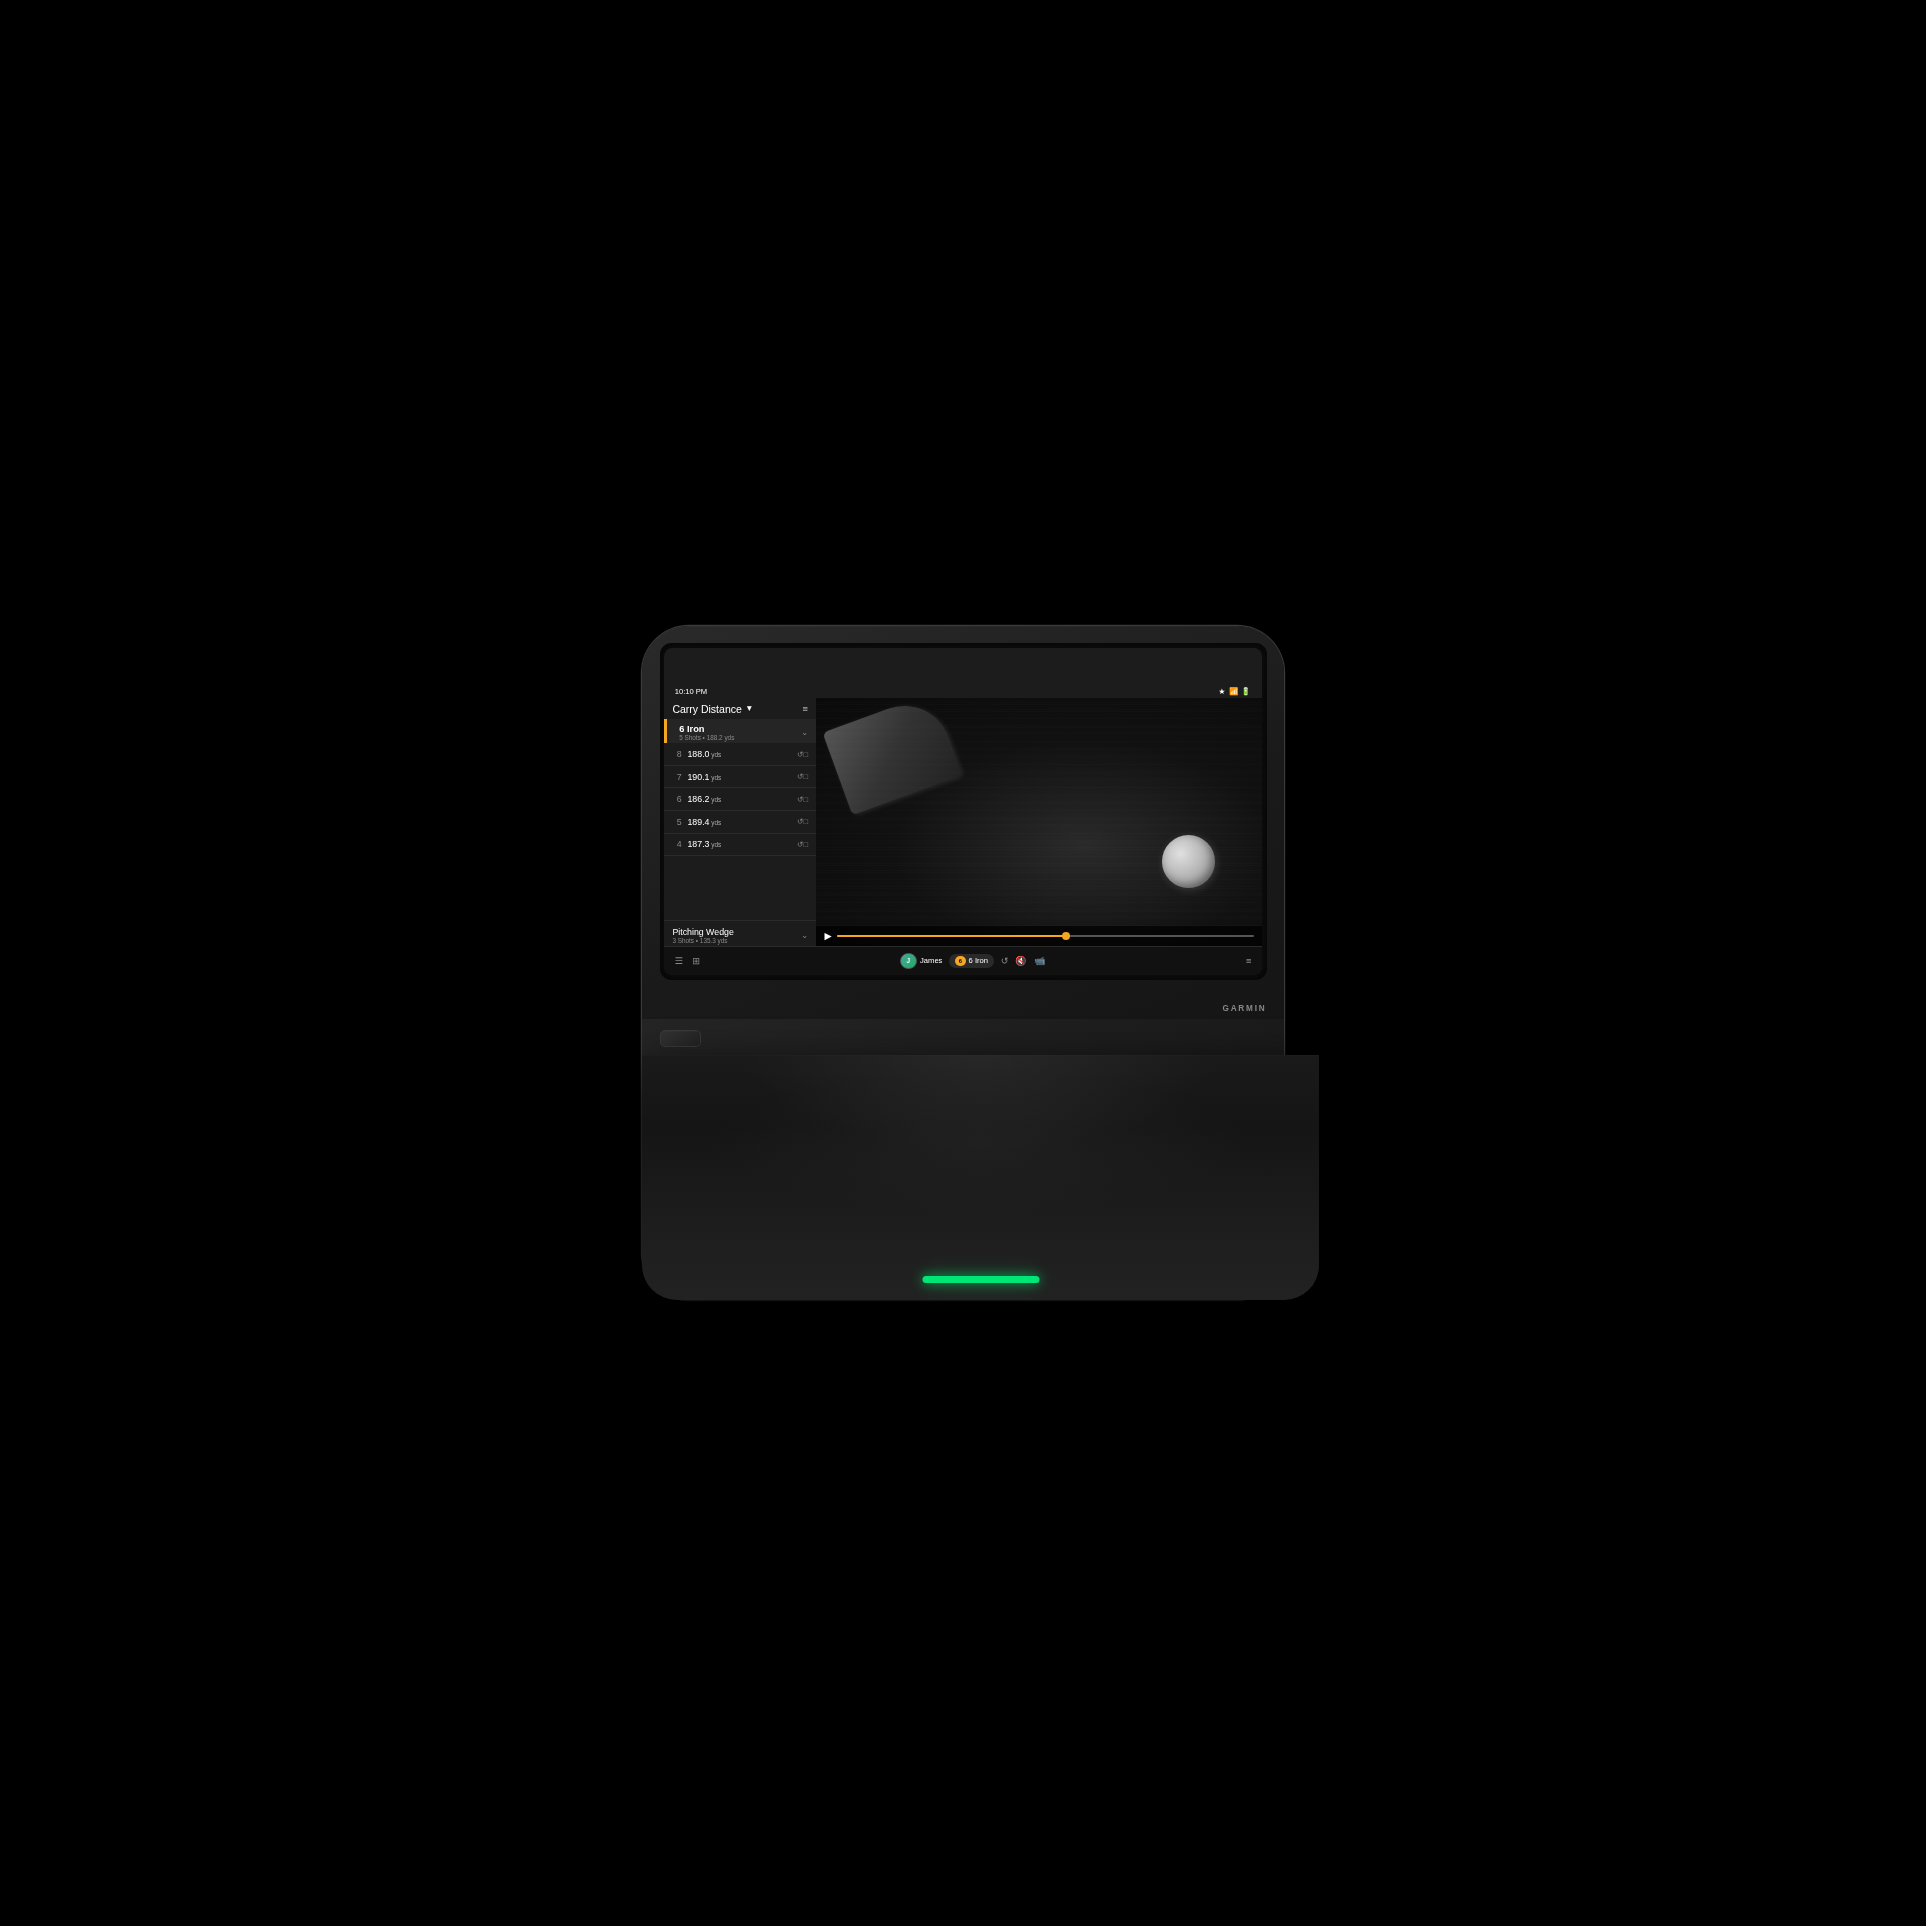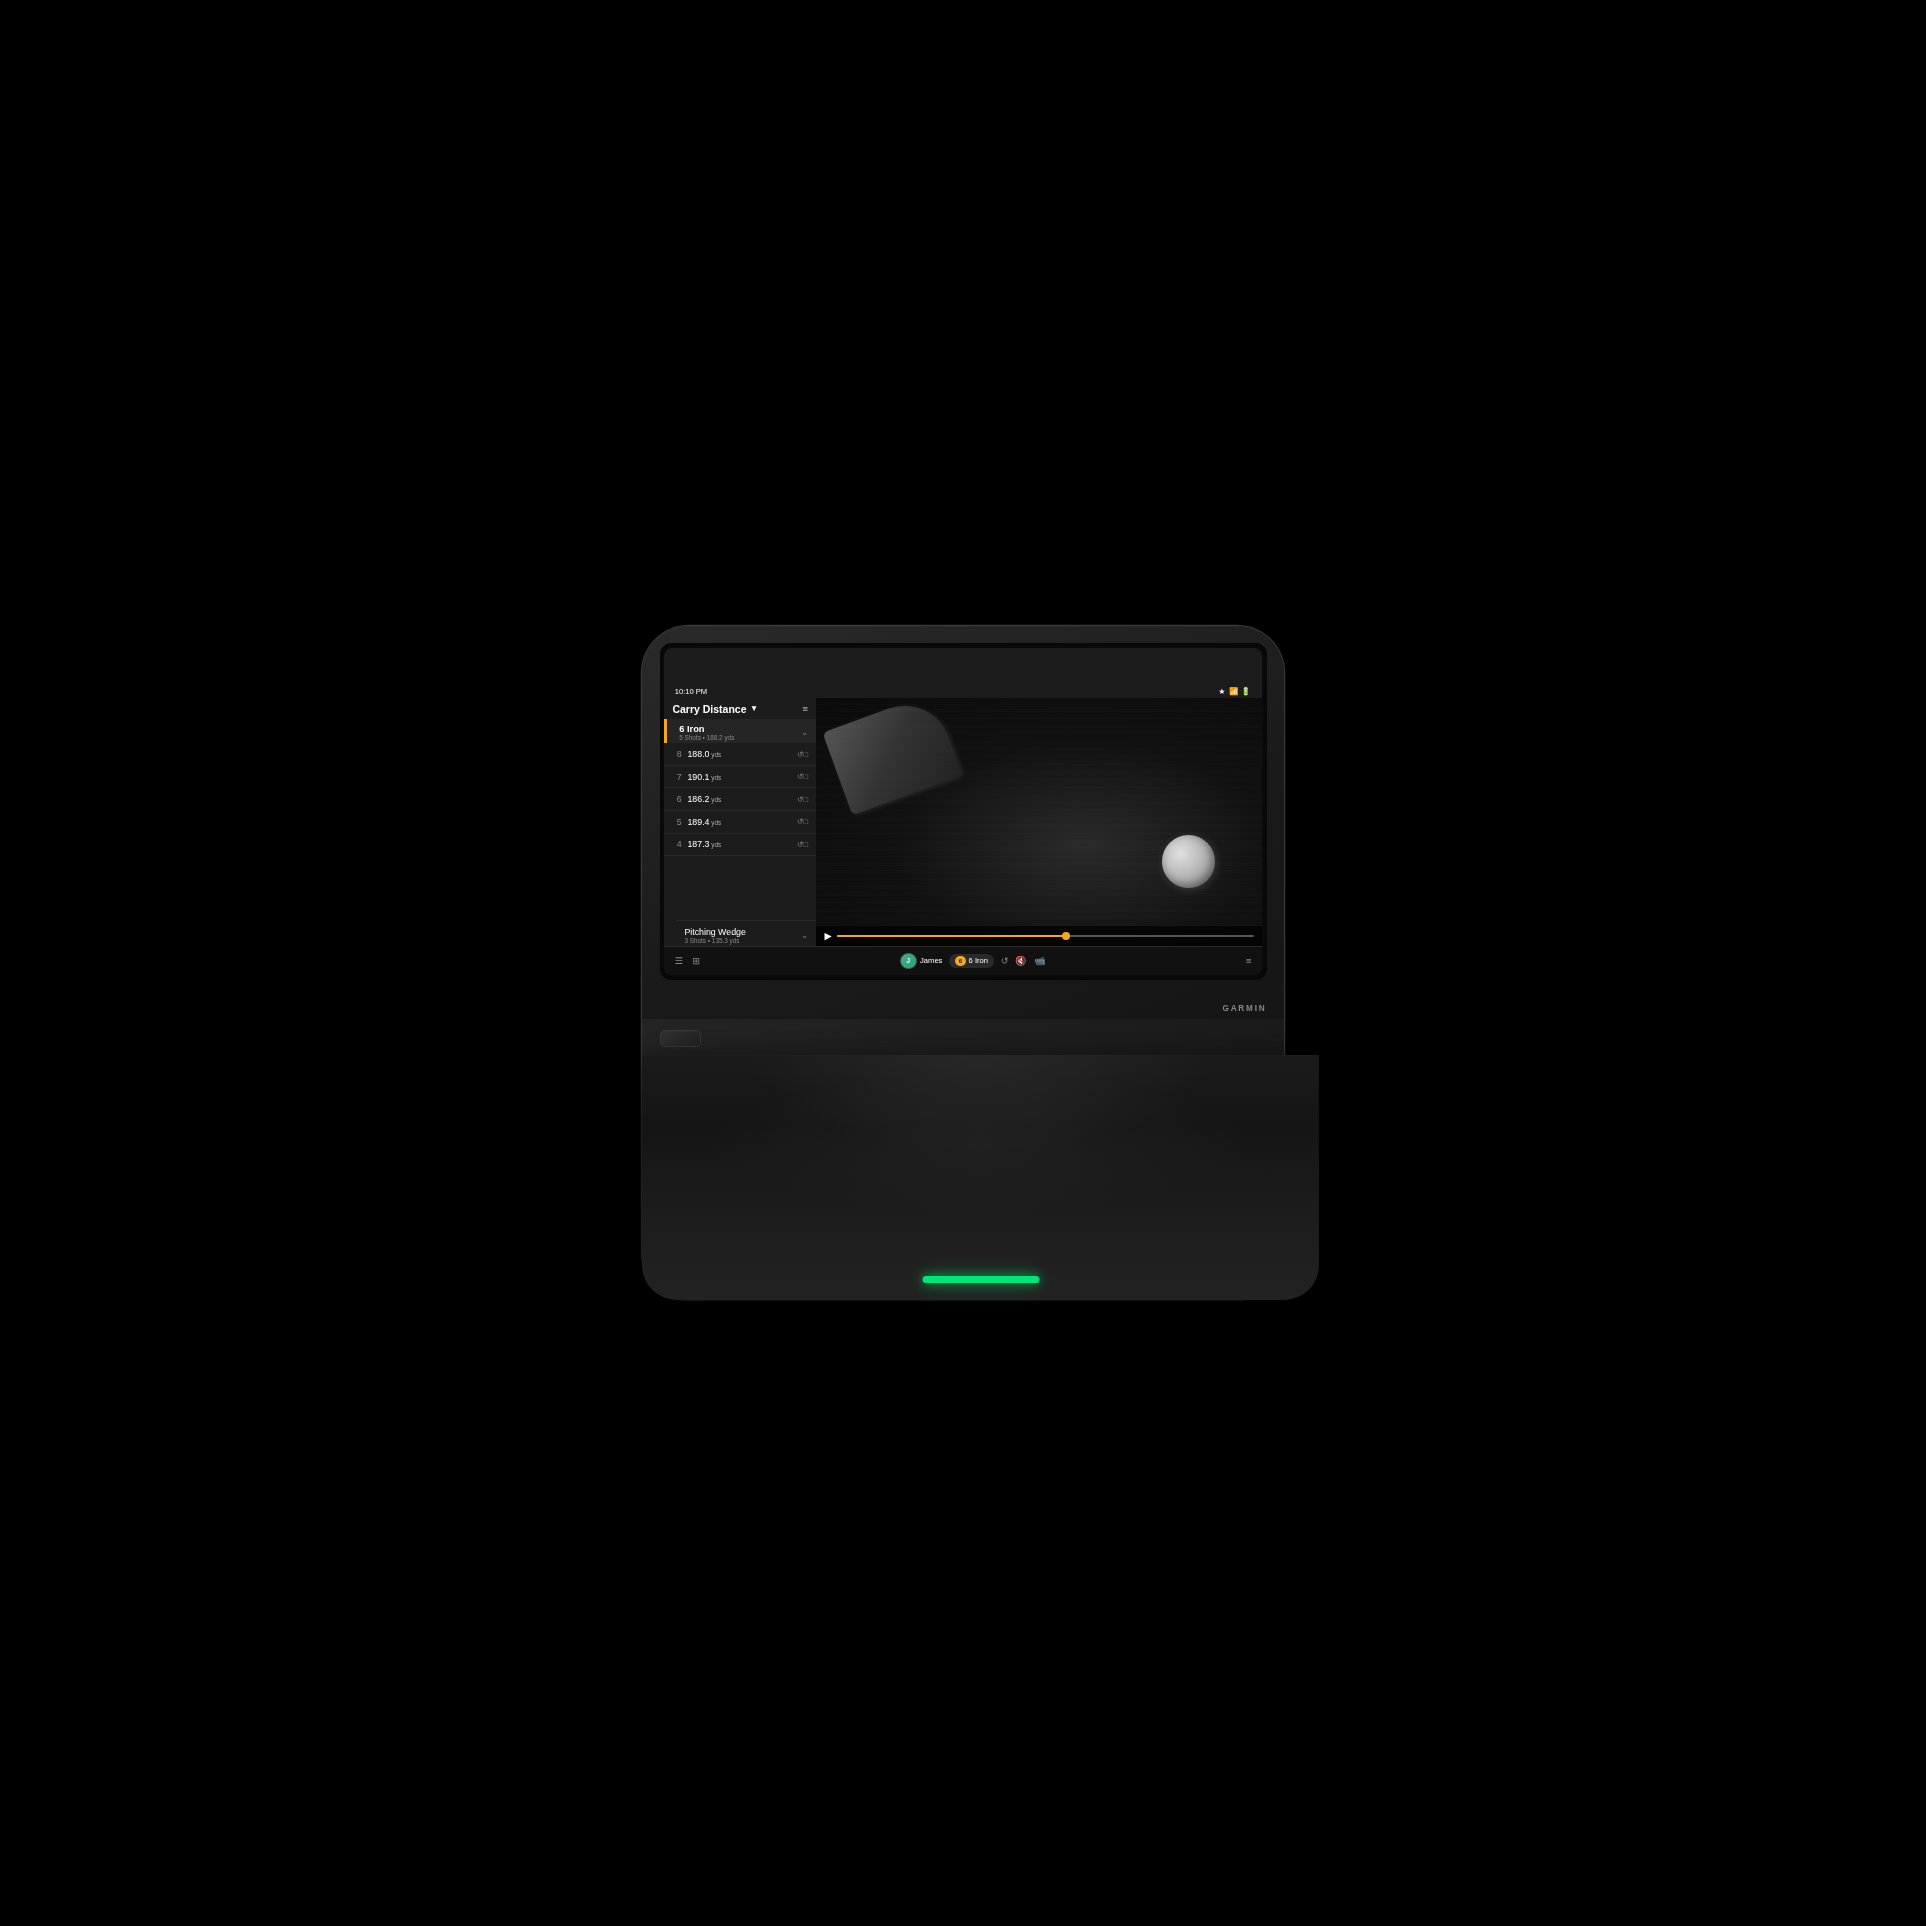--- a/index.html
+++ b/index.html
@@ -106,21 +106,21 @@
       padding: 4.7px 8.2px 4.7px 8.2px;
       flex-shrink: 0;
     }
 
     .carry-distance-btn {
       display: flex;
       align-items: center;
       gap: 3.5px;
       color: #fff;
       font-size: 10.5px;
-      font-weight: 700;
+      font-weight: 400;
     }
 
     .dropdown-arrow {
       color: #fff;
       font-size: 8.2px;
     }
 
     .filter-icon {
       color: #aaa;
       font-size: 9.3px;
@@ -199,21 +199,20 @@
     }
 
     .replay-icon {
       color: #888;
       font-size: 7.6px;
     }
 
     
     .club-section-2 {
       border-top: 0.6px solid #2a2a2a;
-      margin-left: 12px;
     }
 
     .club-header-2 {
       display: flex;
       align-items: center;
       justify-content: space-between;
       padding: 5.8px 8.2px 2.3px 8.2px;
       background: #1c1c1c;
     }
 

